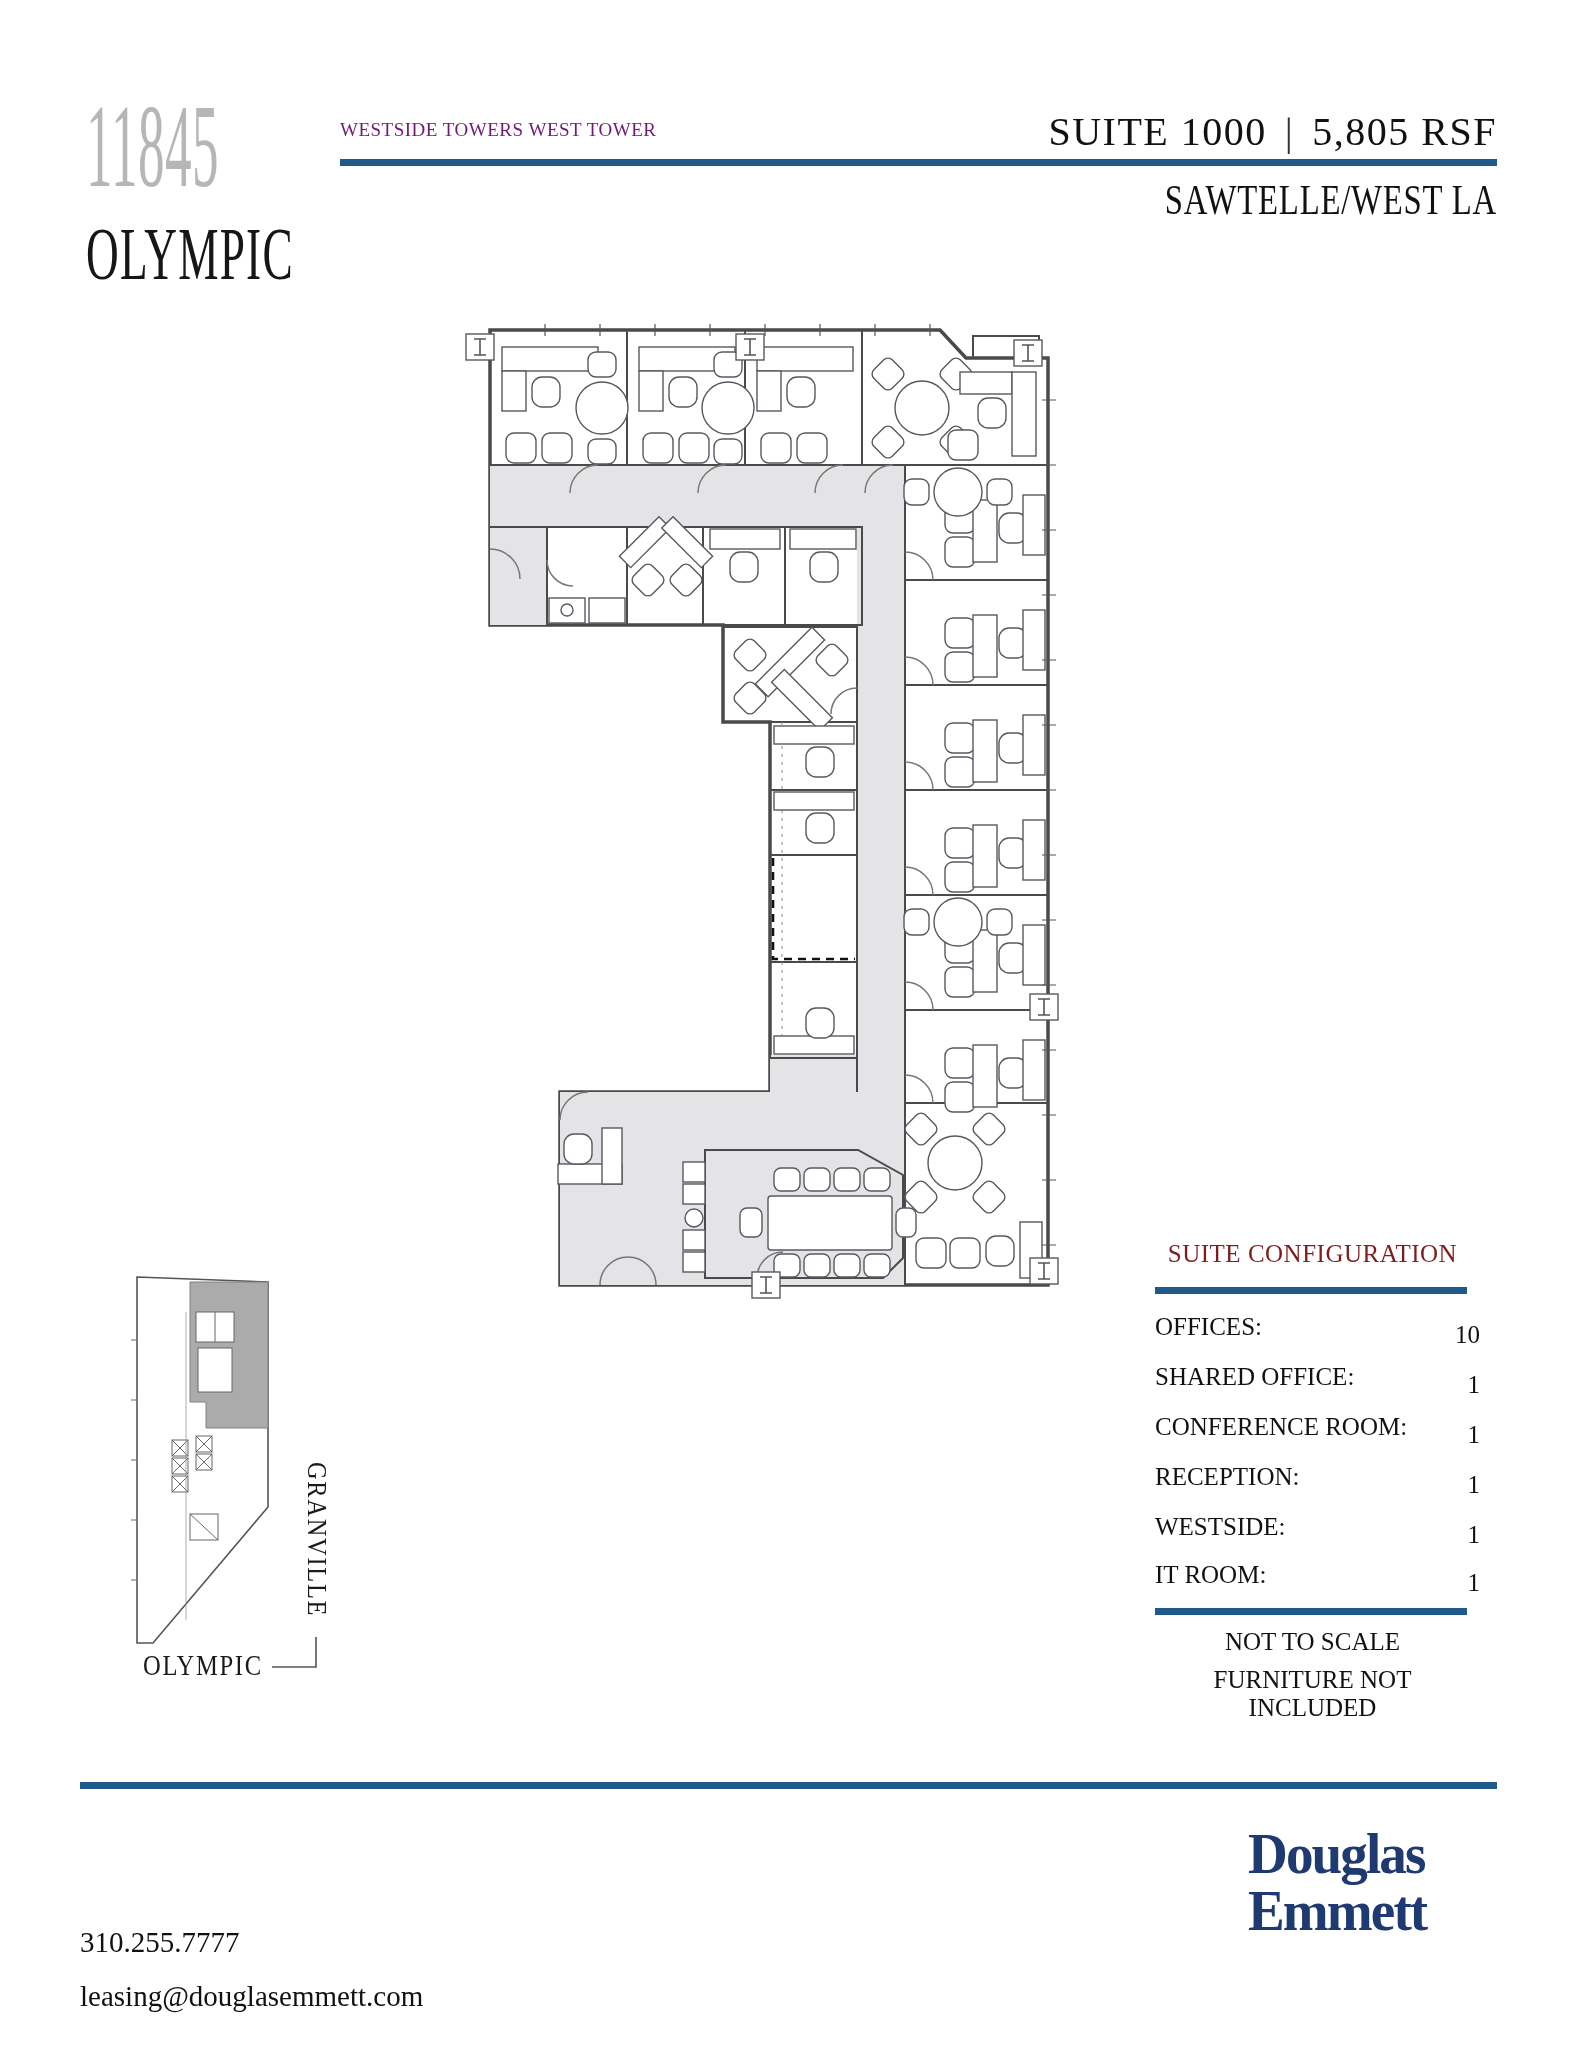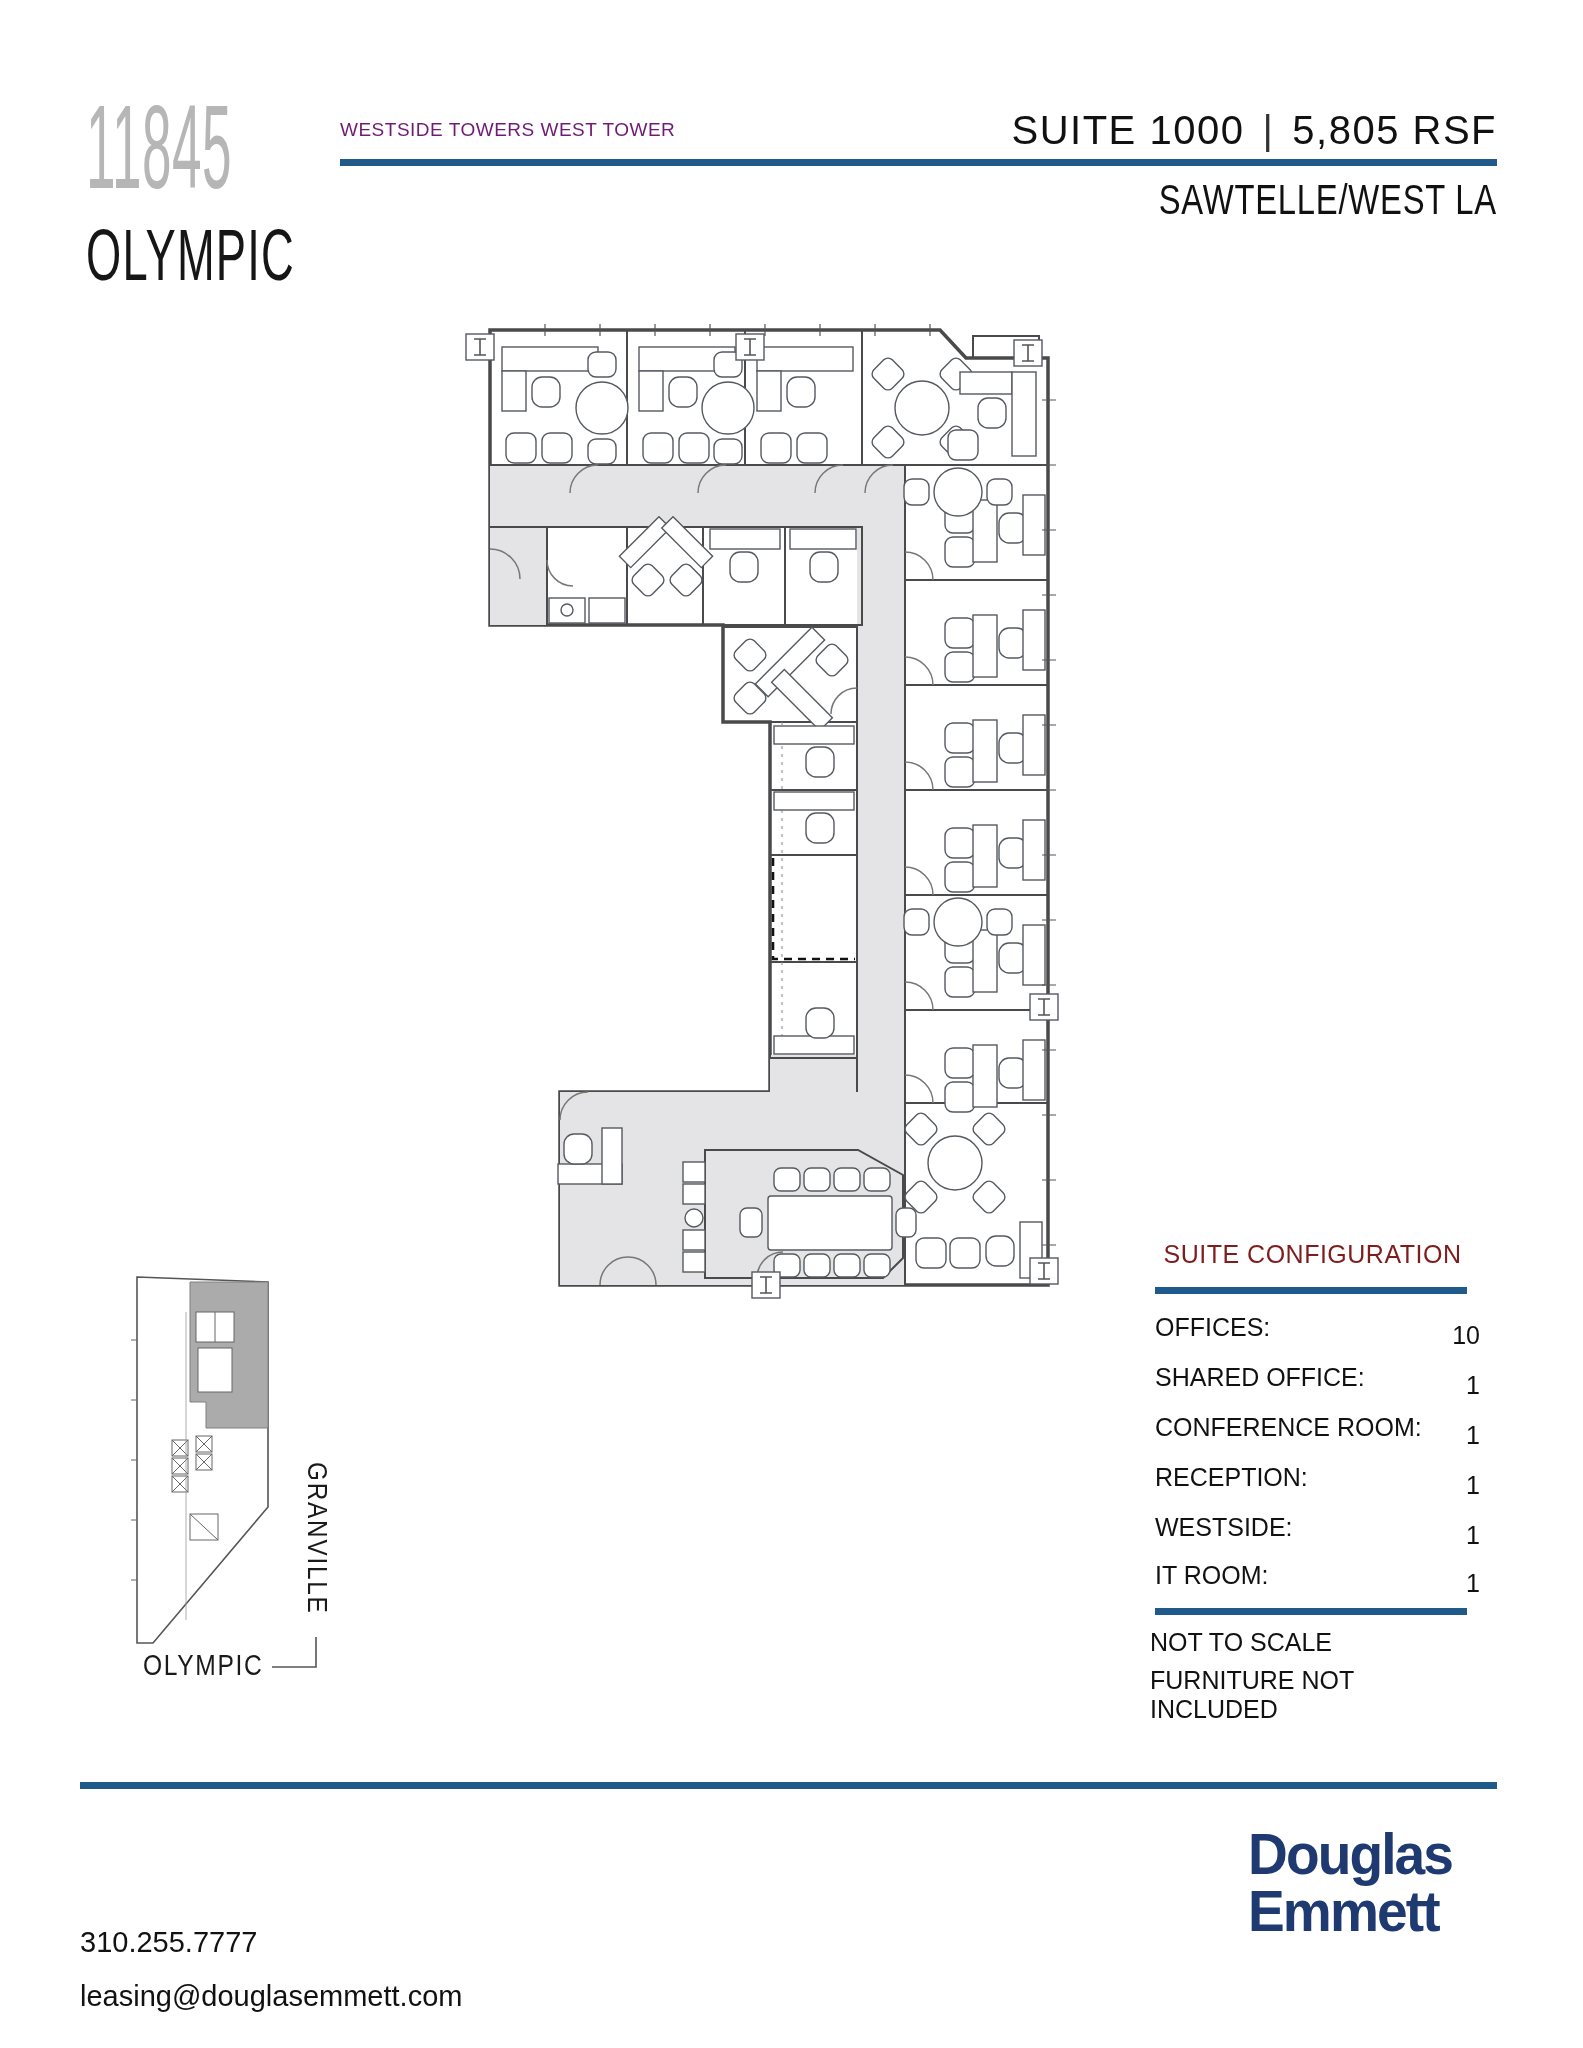--- a/index.html
+++ b/index.html
@@ -1,30 +1,30 @@
 <!DOCTYPE html>
 <html><head>
 <meta charset="utf-8">
 <style>
   html,body{margin:0;padding:0;background:#ffffff;}
   .page{position:relative;width:1556px;height:2048px;background:#fff;overflow:hidden;
-        font-family:Liberation Sans, sans-serif;color:#1a1a1a;}
+        font-family:Liberation Serif, serif;color:#1a1a1a;}
   .abs{position:absolute;}
   .rule{position:absolute;height:7px;background:#1f5a8a;}
   .bnum{font-size:118px;line-height:1;color:#b6b6b6;transform:scaleX(0.45);transform-origin:left top;letter-spacing:1px;}
   .bname{font-size:73px;line-height:1;font-weight:400;letter-spacing:2px;transform:scaleX(0.62);transform-origin:left top;color:#161616;}
   .prop{font-size:19px;letter-spacing:0.5px;color:#701a75;}
   .suite-line{font-size:40px;letter-spacing:1.5px;color:#111;width:600px;text-align:right;}
   .suite-line .sep{padding:0 18px;font-weight:300;color:#333;}
   .submkt{font-size:42px;letter-spacing:1px;color:#111;width:500px;text-align:right;
           transform:scaleX(0.78);transform-origin:right top;}
   .cfg-title{font-size:25px;letter-spacing:0.5px;width:325px;text-align:center;color:#7f1d1d;}
   .cfg-row{position:absolute;left:1155px;width:325px;font-size:25px;color:#111;}
   .cfg-row .val{position:absolute;right:0;top:8px;}
-  .cfg-note{font-size:25px;width:325px;text-align:left;color:#111;}
+  .cfg-note{font-size:25px;width:325px;text-align:center;color:#111;}
   .granville{font-size:27px;letter-spacing:2px;color:#1a1a1a;transform:rotate(90deg) scaleX(0.9);transform-origin:left top;white-space:nowrap;}
   .km-olympic{font-size:30px;letter-spacing:2px;color:#1a1a1a;transform:scaleX(0.82);transform-origin:left top;}
   .contact-h{font-size:31px;font-weight:700;color:#111;}
   .contact-t{font-size:29px;color:#111;}
   .logo{font-weight:700;color:#1e3a70;font-size:58px;line-height:0.98;letter-spacing:-2px;transform:scaleX(0.95);transform-origin:left top;}
   svg{position:absolute;}
   .wall{stroke:#4a4a4a;fill:none;}
   .furn{fill:#ffffff;stroke:#555a60;stroke-width:1.4;}
 </style>
 </head>

